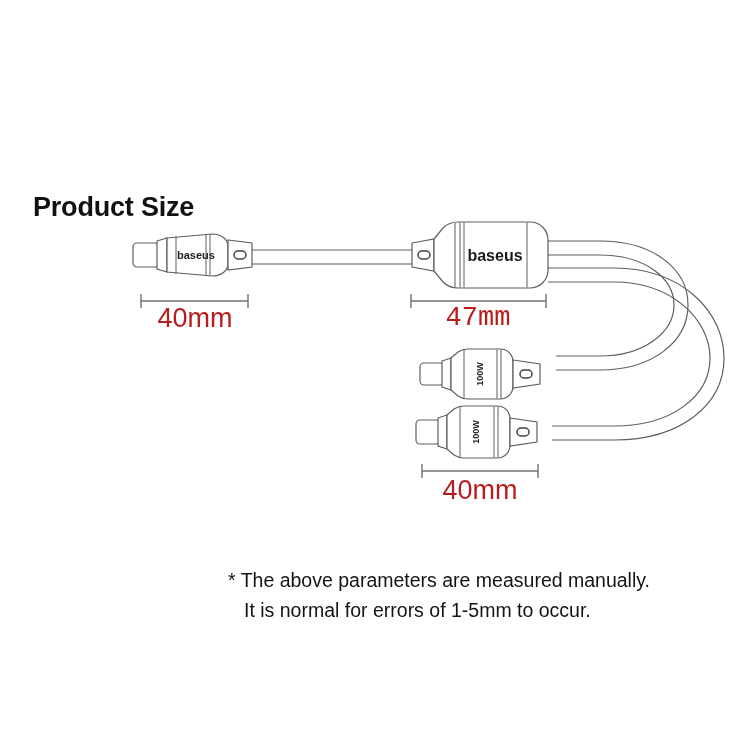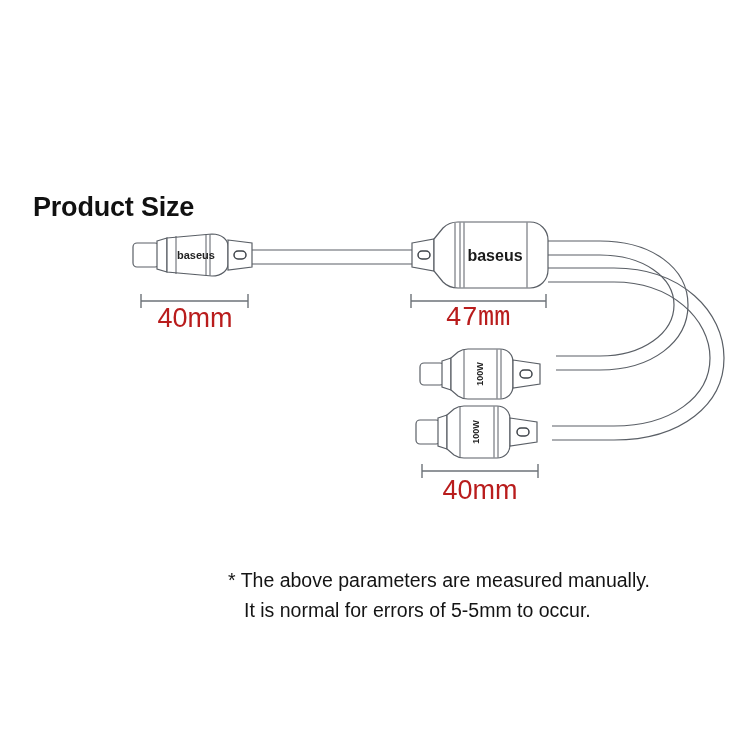--- a/index.html
+++ b/index.html
@@ -203,16 +203,16 @@
   </svg>
 
   <div class="dim-label" id="dim-label-input">40mm</div>
 
   <div class="dim-label" id="dim-label-hub">47mm</div>
 
   <div class="dim-label" id="dim-label-output">40mm</div>
 
   <div id="footnote">
     <span class="fn-line">* The above parameters are measured manually.</span>
-    <span class="fn-line line2">It is normal for errors of 5-5mm to occur.</span>
+    <span class="fn-line line2">It is normal for errors of 1-5mm to occur.</span>
   </div>
 
 </div>
 
 </body></html>

